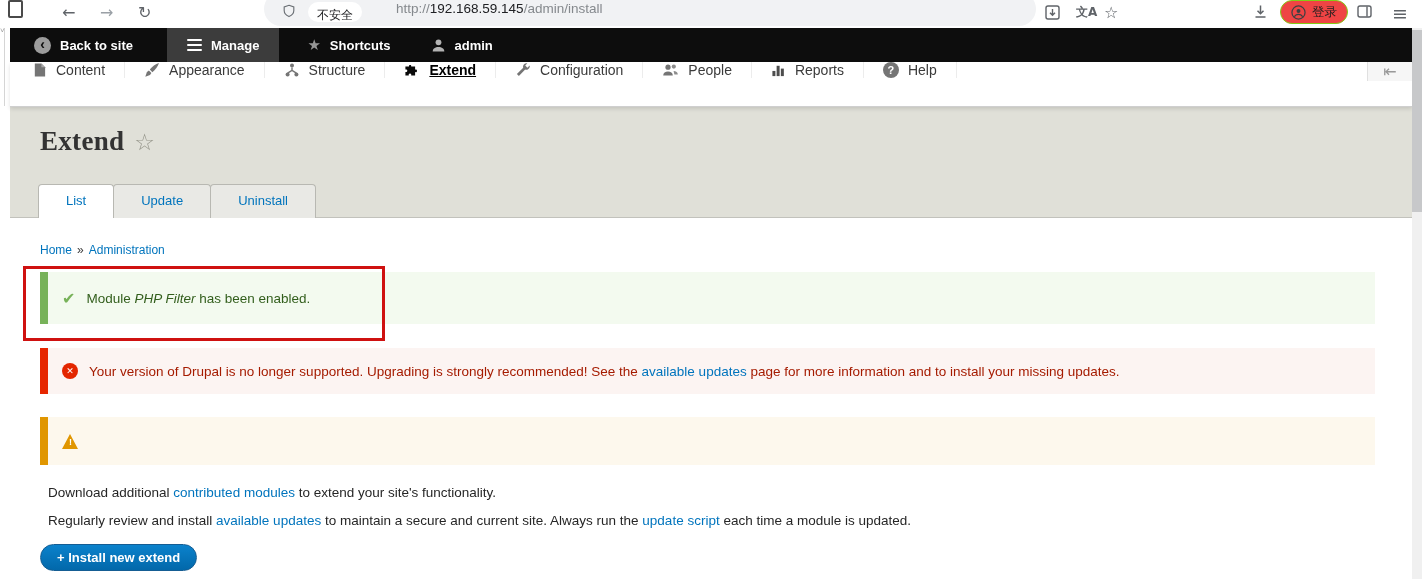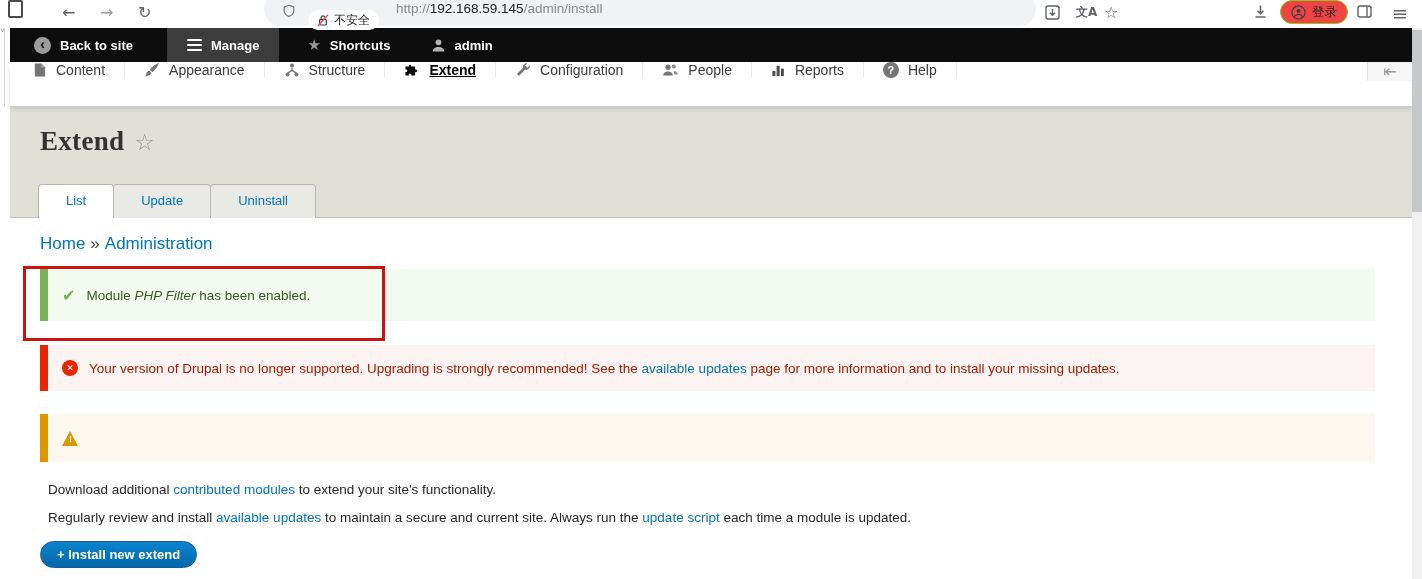--- a/index.html
+++ b/index.html
@@ -7,21 +7,21 @@
     position:relative;width:1422px;height:579px;overflow:hidden;background:#fff;
     font-family:"Liberation Sans","DejaVu Sans",sans-serif;
   }
   
   .browser-bar{position:absolute;left:0;top:0;width:1422px;height:28px;background:#fff;z-index:5;}
   .b-glyph{position:absolute;font-family:"DejaVu Sans",sans-serif;color:#5f6368;font-size:16px;line-height:26px;cursor:pointer;}
   .tab-sq{position:absolute;left:8px;top:0;width:11px;height:14px;border:2px solid #4a4a4a;border-radius:2px;cursor:pointer;}
   .fwd{color:#9aa0a6;}
   .url-bar{position:absolute;left:264px;top:-8px;width:772px;height:34px;background:#f1f2f4;border-radius:17px;cursor:text;}
   .shield{position:absolute;left:18px;top:11px;}
-  .sec-badge{position:absolute;left:44px;top:18px;height:20px;background:#fff;border-radius:10px;display:flex;align-items:center;gap:5px;padding:0 9px;cursor:pointer;}
+  .sec-badge{position:absolute;left:44px;top:10px;height:20px;background:#fff;border-radius:10px;display:flex;align-items:center;gap:5px;padding:0 9px;cursor:pointer;flex-direction:column;}
   .sec-badge .txt{font-size:12px;color:#202124;}
   .url-text{position:absolute;left:132px;top:9px;font-size:13.5px;color:#85898d;white-space:nowrap;}
   .url-text .host{color:#202124;}
   .translate{font-size:12px;font-weight:bold;line-height:24px;}
   .login-btn{position:absolute;left:1280px;top:0;height:22px;border:1px solid #84cc16;border-radius:12px;display:flex;align-items:center;gap:6px;padding:0 10px;cursor:pointer;background:#ef4444;}
   .login-btn .lbl{font-size:12.5px;color:#1f1f1f;}
   .gutter-line{position:absolute;left:4px;top:18px;width:1px;height:88px;background:#d5d5d5;}
   .gutter-chev{position:absolute;left:0;top:26px;font-size:8px;color:#9e9e9e;}
   
   .admin-toolbar{position:absolute;left:10px;top:28px;width:1402px;height:34px;background:#0d0d0d;display:flex;align-items:stretch;color:#fff;z-index:4;}
@@ -44,21 +44,21 @@
   
   .page{position:absolute;left:10px;top:106px;width:1402px;height:473px;background:#fff;}
   .page-header{position:relative;height:112px;background:#e0e0d8;border-bottom:1px solid #c2c2bc;box-sizing:border-box;}
   .page-title-row{position:absolute;left:30px;top:20px;display:flex;align-items:center;gap:10px;}
   .page-title{margin:0;font-family:"Liberation Serif","DejaVu Serif",serif;font-size:27px;font-weight:bold;color:#333;letter-spacing:.3px;}
   .fav-star{color:#97978c;font-size:23px;font-family:"DejaVu Sans",sans-serif;cursor:pointer;}
   .tabs{position:absolute;left:28px;bottom:-1px;display:flex;}
   .tab{box-sizing:border-box;height:34px;line-height:32px;padding:0 27px;border:1px solid #b8b8b2;border-bottom:none;border-radius:4px 4px 0 0;background:#e9e9e5;color:#0074bd;font-size:13px;margin-right:-1px;cursor:pointer;}
   .tab.active{background:#fff;}
   .page-content{padding:0 37px 0 30px;}
-  .breadcrumb{padding-top:16px;font-size:17px;color:#3b3b3b;}
+  .breadcrumb{padding-top:25px;font-size:12px;color:#3b3b3b;}
   .breadcrumb a{color:#0074bd;text-decoration:none;cursor:pointer;}
   .bc-sep{margin:0 5px;}
   .msg{box-sizing:border-box;width:1335px;display:flex;align-items:center;font-size:13.5px;gap:11px;padding:0 14px;}
   .msg a{color:#0074bd;text-decoration:none;cursor:pointer;}
   .msg-success{margin-top:15px;height:52px;background:#f3faef;border-left:8px solid #77b259;color:#325e1c;}
   .check-ic{color:#77b259;font-size:16px;font-weight:bold;font-family:"DejaVu Sans",sans-serif;}
   .msg-error{margin-top:24px;height:46px;background:#fcf4f2;border-left:8px solid #e62600;color:#a51b00;}
   .err-ic{flex:0 0 auto;width:16px;height:16px;border-radius:50%;background:#e32600;color:#fff;font-size:9px;font-weight:bold;display:flex;align-items:center;justify-content:center;}
   .msg-warning{margin-top:23px;height:48px;background:#fdf8ed;border-left:8px solid #e09600;color:#734c00;}
   .warn-ic{position:relative;width:17px;height:15px;flex:0 0 auto;}

